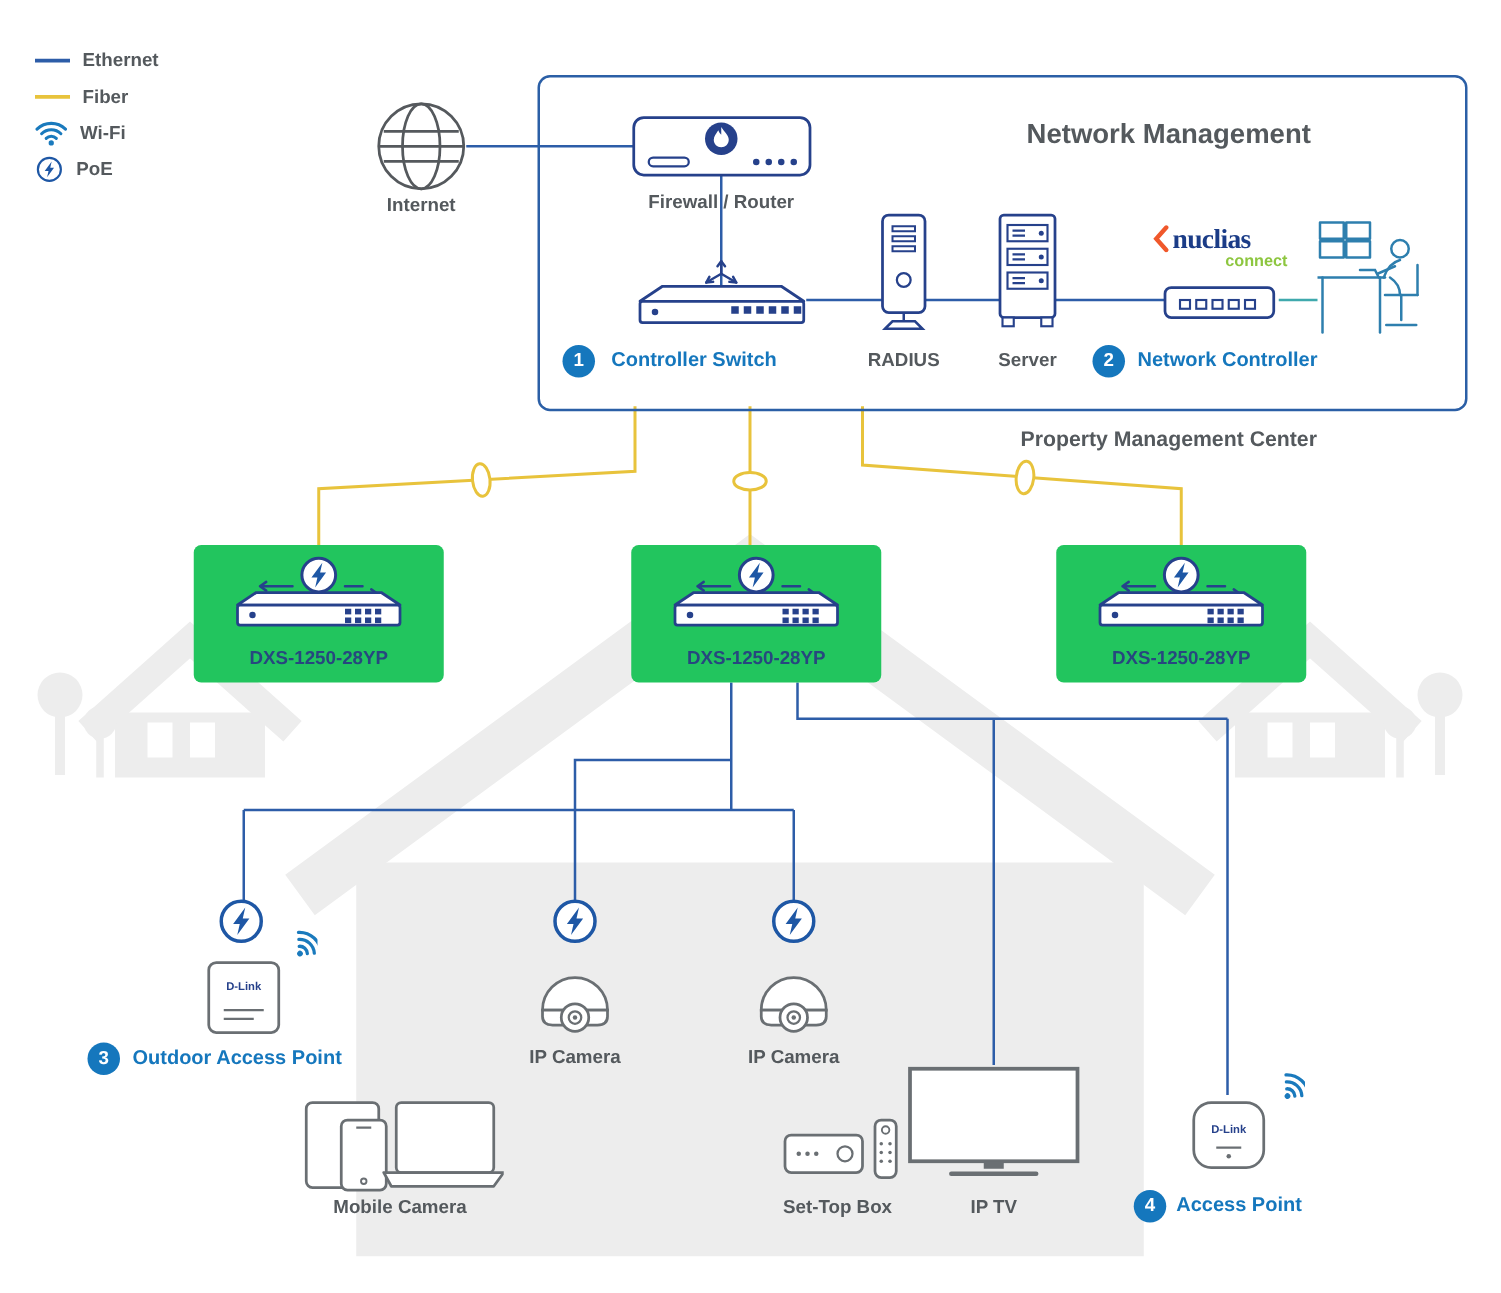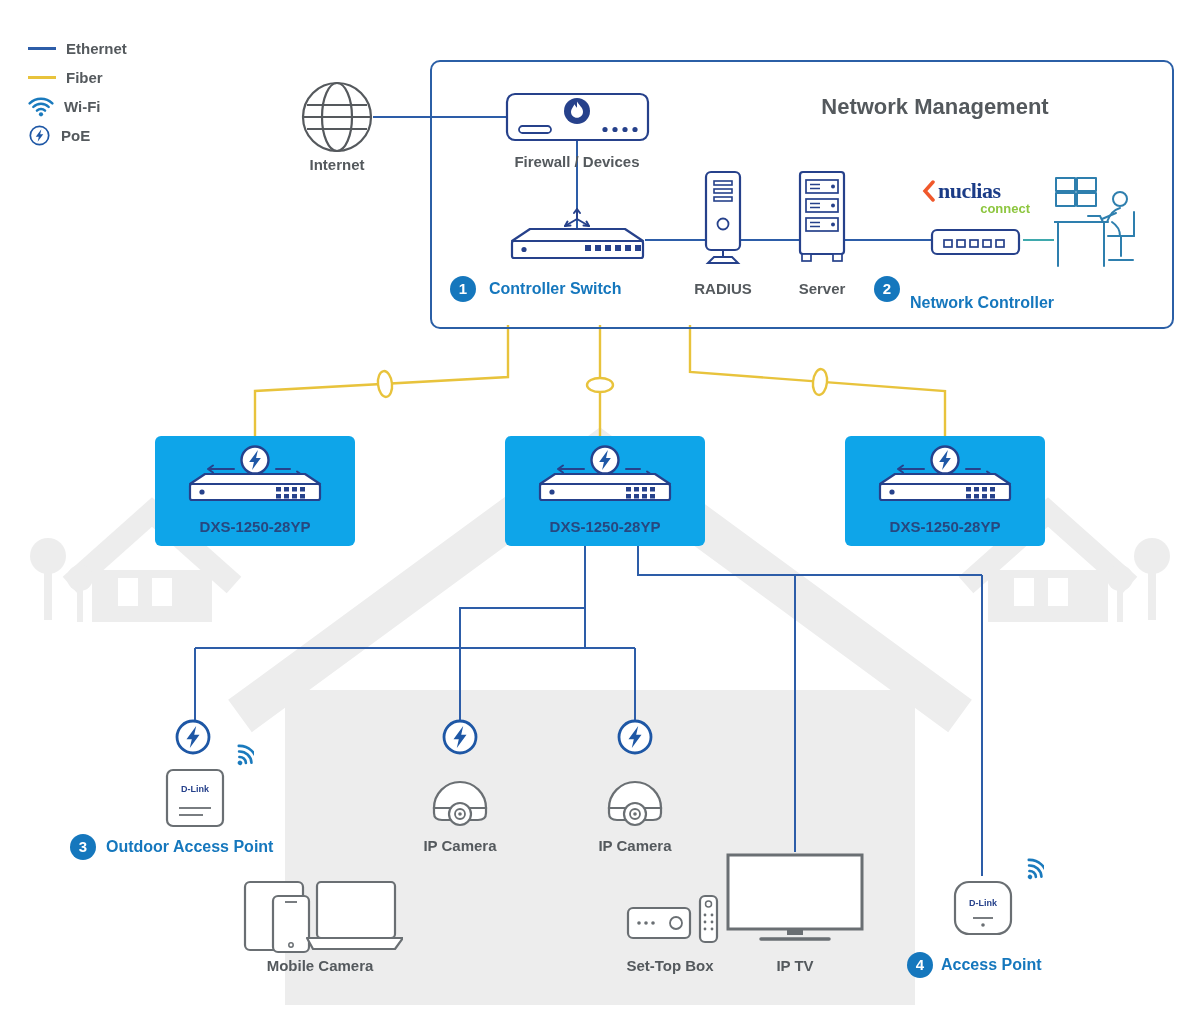--- a/index.html
+++ b/index.html
@@ -8,21 +8,21 @@
   .abs{position:absolute;}
   svg text{font-family:"Liberation Sans",sans-serif;}
   .lbl{position:absolute;font-weight:700;font-size:15px;color:#54595d;text-align:center;white-space:nowrap;}
   .lbl-blue{position:absolute;font-weight:700;font-size:16px;color:#1577bd;white-space:nowrap;}
   .badge{position:absolute;width:26px;height:26px;border-radius:50%;background:#1577bd;color:#fff;
          font-weight:700;font-size:15px;line-height:26px;text-align:center;}
   .mgmt-box{position:absolute;left:430px;top:60px;width:740px;height:265px;
             border:2px solid #2b5fa6;border-radius:10px;background:transparent;}
   .box-title{position:absolute;left:820px;top:94px;width:230px;text-align:center;
              font-weight:700;font-size:22px;color:#54595d;}
-  .switch-box{position:absolute;width:200px;height:110px;background:#0ea5e9;border-radius:6px;}
+  .switch-box{position:absolute;width:200px;height:110px;background:#22c55e;border-radius:6px;}
   .model-lbl{position:absolute;left:0;right:0;top:82px;text-align:center;font-weight:700;
              font-size:15px;color:#27477f;}
   .legend{position:absolute;left:28px;top:34px;}
   .legend-row{display:flex;align-items:center;gap:10px;height:29px;}
   .swatch{width:28px;height:0;border-top:3px solid #2d5da8;}
   .swatch.fiber{border-top-color:#e8c33c;}
   .legend-label{font-weight:700;font-size:15px;color:#54595d;}
   .nuclias{position:absolute;left:922px;top:178px;width:112px;}
   .nuclias-top{display:flex;align-items:center;gap:2px;}
   .nuclias-brand{font-weight:700;font-size:22px;color:#1b3c87;letter-spacing:-0.5px;font-family:Liberation Serif, serif;}
@@ -137,21 +137,21 @@
       <rect x="2" y="6" width="141" height="46" rx="8" fill="#ffffff" stroke="#26418b" stroke-width="2.2"></rect>
       <circle cx="72" cy="23" r="13" fill="#26418b"></circle>
       <path fill="#ffffff" d="M72,13.5 C74.4,17.5 78,19.8 78,23.8 C78,27.3 75.3,29.8 72,29.8 C68.7,29.8 66,27.3 66,23.8 C66,21 68,19.2 69.6,16.2 C70.4,18 71,18.8 72,19.8 Z"></path>
       <rect x="14" y="38" width="32" height="7" rx="3.5" fill="none" stroke="#26418b" stroke-width="1.8"></rect>
       <circle cx="100" cy="41.5" r="2.6" fill="#26418b"></circle>
       <circle cx="110" cy="41.5" r="2.6" fill="#26418b"></circle>
       <circle cx="120" cy="41.5" r="2.6" fill="#26418b"></circle>
       <circle cx="130" cy="41.5" r="2.6" fill="#26418b"></circle>
     </svg>
   </div>
-  <div class="lbl" style="left:492px;top:153px;width:170px">Firewall / Devices</div>
+  <div class="lbl" style="left:492px;top:153px;width:170px">Firewall / Router</div>
 
   <div class="dev" style="left:505px;top:203px">
     <svg width="145" height="62" viewBox="0 0 145 62">
       <g stroke="#26418b" stroke-width="2" fill="none" stroke-linecap="round">
         <path d="M72,6 V16"></path>
         <path d="M72,16 L60,23"></path>
         <path d="M72,16 L84,23"></path>
         <path d="M72,6 l-3,4 M72,6 l3,4"></path>
         <path d="M60,23 l5.5,-0.5 M60,23 l2.5,-4.5"></path>
         <path d="M84,23 l-5.5,-0.5 M84,23 l-2.5,-4.5"></path>
@@ -220,21 +220,21 @@
       <g fill="none" stroke="#26418b" stroke-width="1.7">
         <rect x="16" y="20" width="8" height="7"></rect>
           <rect x="29" y="20" width="8" height="7"></rect>
         <rect x="42" y="20" width="8" height="7"></rect>
           <rect x="55" y="20" width="8" height="7"></rect>
         <rect x="68" y="20" width="8" height="7"></rect>
       </g>
     </svg>
   </div>
   <div class="badge" style="left:874px;top:276px">2</div>
-  <div class="lbl-blue" style="left:910px;top:294px">Network Controller</div>
+  <div class="lbl-blue" style="left:910px;top:280px">Network Controller</div>
 
   <div class="dev" style="left:1054px;top:166px">
     <svg width="92" height="104" viewBox="0 0 92 104">
       <g stroke="#2e7fae" stroke-width="2" fill="#ffffff" stroke-linejoin="round">
         <rect x="2" y="12" width="19" height="13"></rect>
           <rect x="23" y="12" width="19" height="13"></rect>
         <rect x="2" y="27" width="19" height="13"></rect>
           <rect x="23" y="27" width="19" height="13"></rect>
       </g>
       <g stroke="#2e7fae" stroke-width="2" fill="none" stroke-linecap="round">
@@ -247,20 +247,21 @@
         <path d="M58,56 C64,60 66,64 66,70"></path>
         <path d="M80,46 V70"></path>
         <path d="M54,70 H80"></path>
         <path d="M67,70 V90"></path>
         <path d="M55,94 H79"></path>
       </g>
       <circle cx="66" cy="33" r="7" fill="#ffffff" stroke="#2e7fae" stroke-width="2"></circle>
     </svg>
   </div>
 
+  <div class="lbl" style="left:795px;top:342px;width:280px;font-size:17px">Property Management Center</div>
 
   <div class="switch-box" style="left:155px;top:436px">
     <svg class="abs" style="left:25px;top:8px" width="150" height="64" viewBox="0 0 150 64">
       <g stroke="#26418b" stroke-width="2" fill="none" stroke-linecap="round">
         <path d="M54,25 H28 M28,25 l5,-3.5 M28,25 l5,3.5"></path>
         <path d="M96,31 H122 M122,31 l-5,-3.5 M122,31 l-5,3.5"></path>
         <path d="M42,31 H56 M96,25 H110"></path>
       </g>
       <polygon points="25,30 125,30 140,40 10,40" fill="#ffffff" stroke="#26418b" stroke-width="2.2" stroke-linejoin="round"></polygon>
       <rect x="10" y="40" width="130" height="16" rx="2" fill="#ffffff" stroke="#26418b" stroke-width="2.2"></rect>

